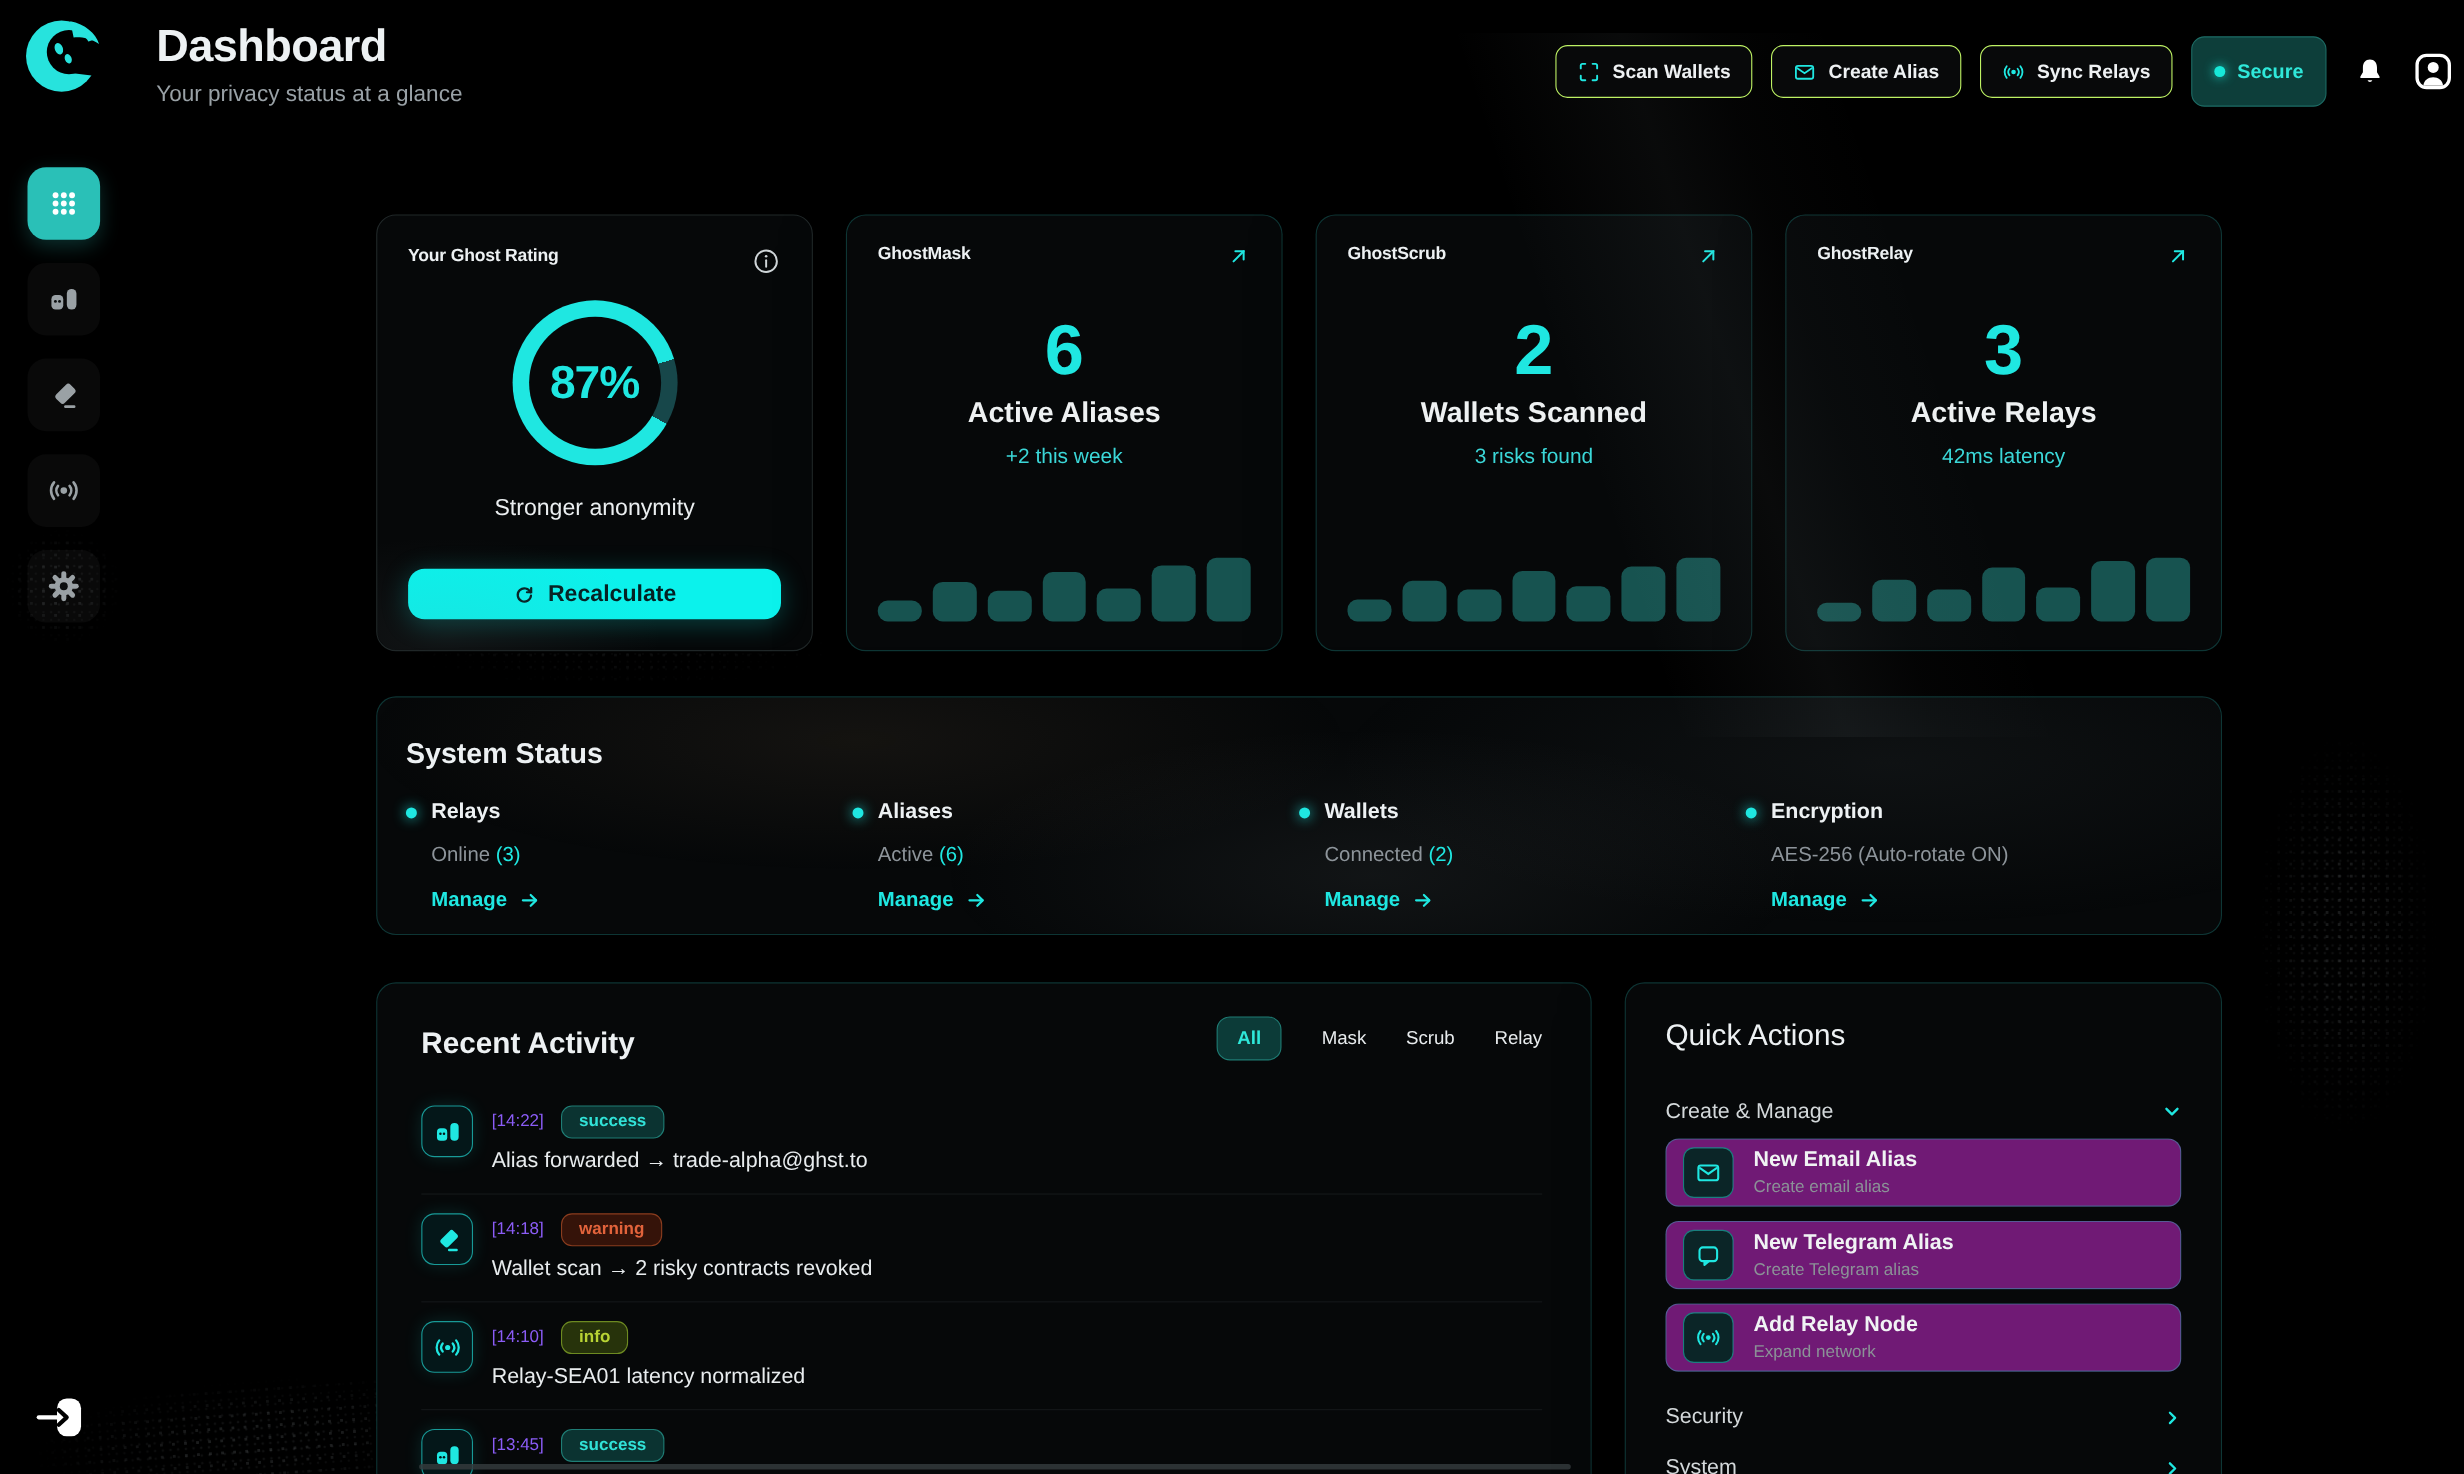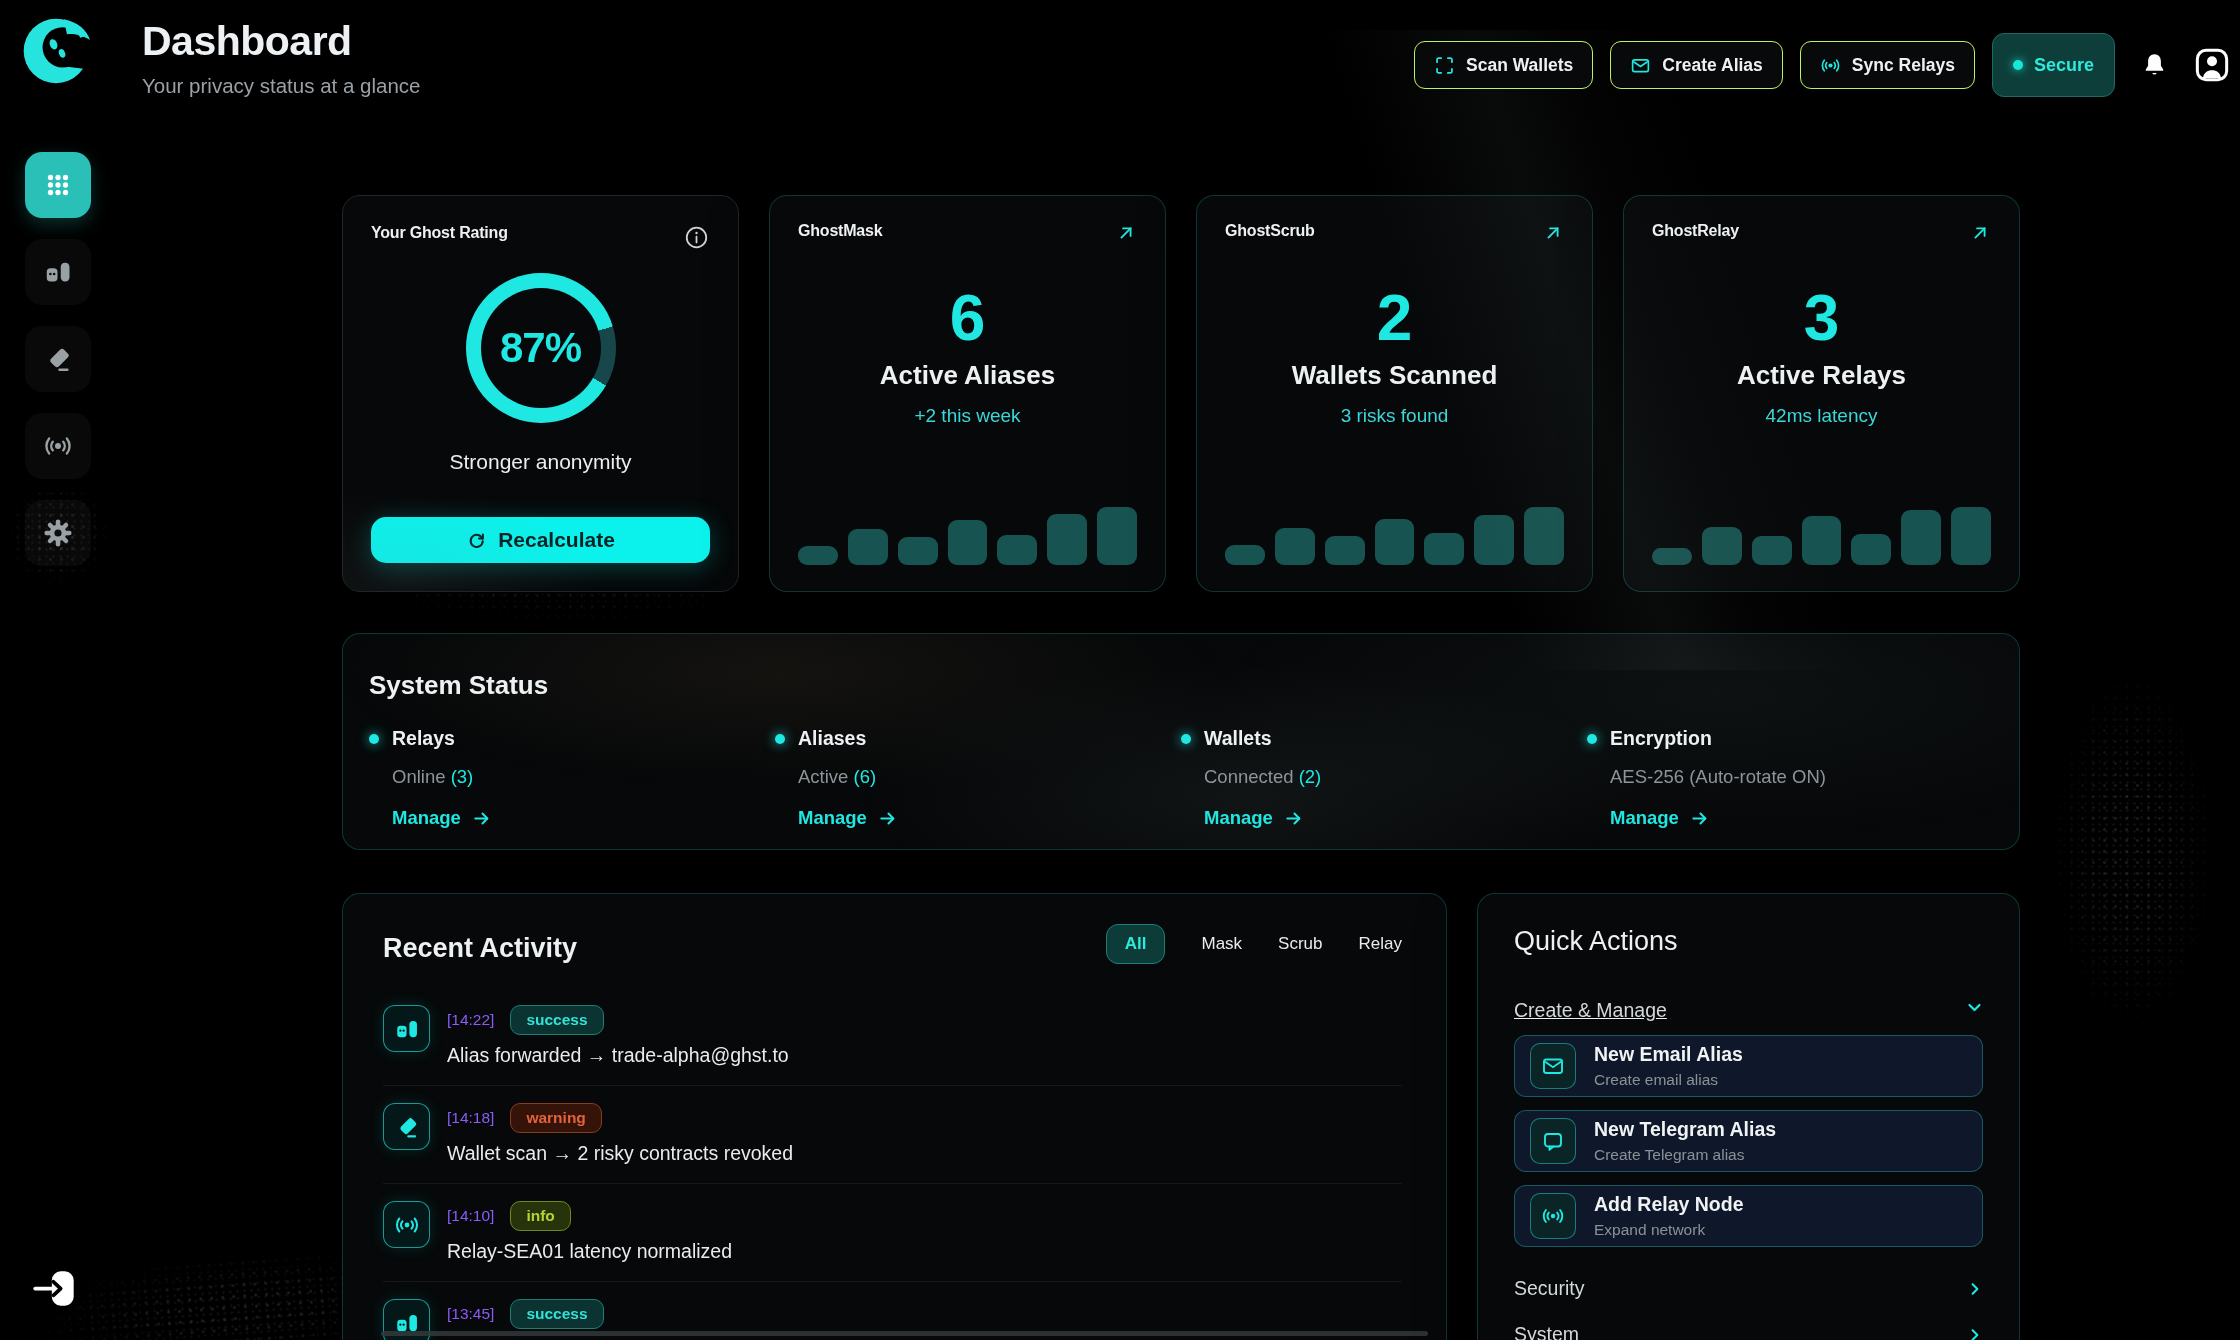--- a/index.html
+++ b/index.html
@@ -143,26 +143,26 @@
   .badge{padding:5px 15px;border-radius:10px;font-size:15.5px;font-weight:700;}
   .b-success{background:#0b3331;border:1px solid #1f7d75;color:#31e2d7;}
   .b-warning{background:#351309;border:1px solid #8a3c1e;color:#e2633b;}
   .b-info{background:#27330b;border:1px solid #6d8a21;color:#b8d334;}
   .act-msg{margin-top:9px;font-size:19.5px;color:#e8ecee;}
   .act-scrollbar{position:absolute;left:38px;right:18px;top:437px;height:5px;border-radius:3px;background:#34393c;opacity:.85;}
 
   
   .qa-card{left:1477px;top:893px;width:543px;height:470px;padding:32px 36px 0;}
   .qa-title{font-size:27px;font-weight:400;}
-  .qa-group{display:flex;align-items:flex-start;justify-content:space-between;margin-top:42px;cursor:pointer;text-decoration:underline;}
+  .qa-group{display:flex;align-items:center;justify-content:space-between;margin-top:42px;cursor:pointer;}
   .qa-group-label{font-size:19.5px;color:#d3d8da;}
   .qa-chev{color:var(--accent);}
   .qa-items{margin-top:9px;}
   .qa-item{
-    height:62px;border:1px solid rgba(38,215,210,.35);border-radius:12px;background:#0f172a;
+    height:62px;border:1px solid rgba(38,215,210,.35);border-radius:12px;background:#701a75;
     display:flex;align-items:center;gap:18px;padding:0 15px;margin-top:13px;cursor:pointer;
   }
   .qa-tile{
     width:46px;height:46px;border-radius:10px;background:#0b2527;
     border:1px solid rgba(38,215,210,.5);color:var(--accent);
     display:flex;align-items:center;justify-content:center;
   }
   .qa-item-title{font-size:19.5px;font-weight:700;color:#f0f3f4;}
   .qa-item-sub{font-size:15.5px;color:#8b9297;margin-top:5px;}
   .qa-link{display:flex;align-items:center;justify-content:space-between;margin-top:30px;cursor:pointer;}

